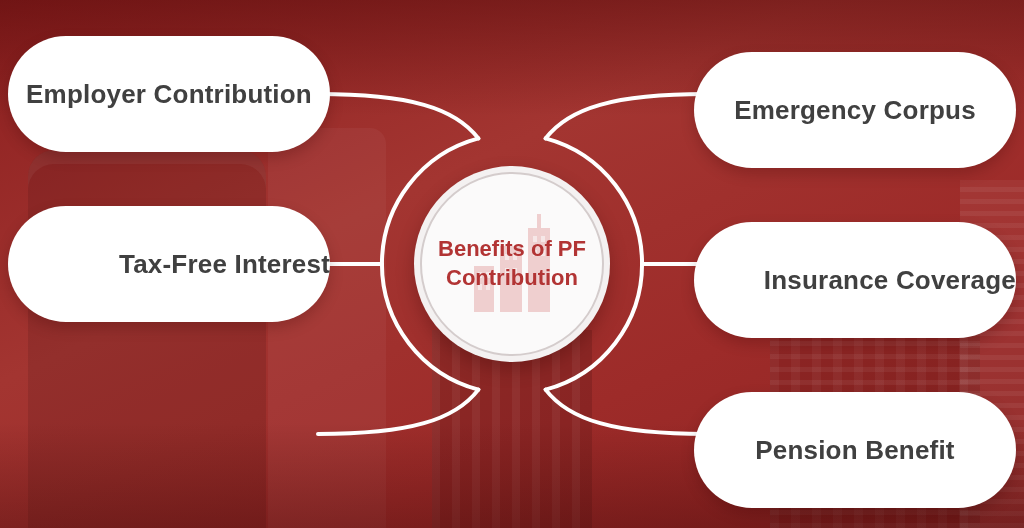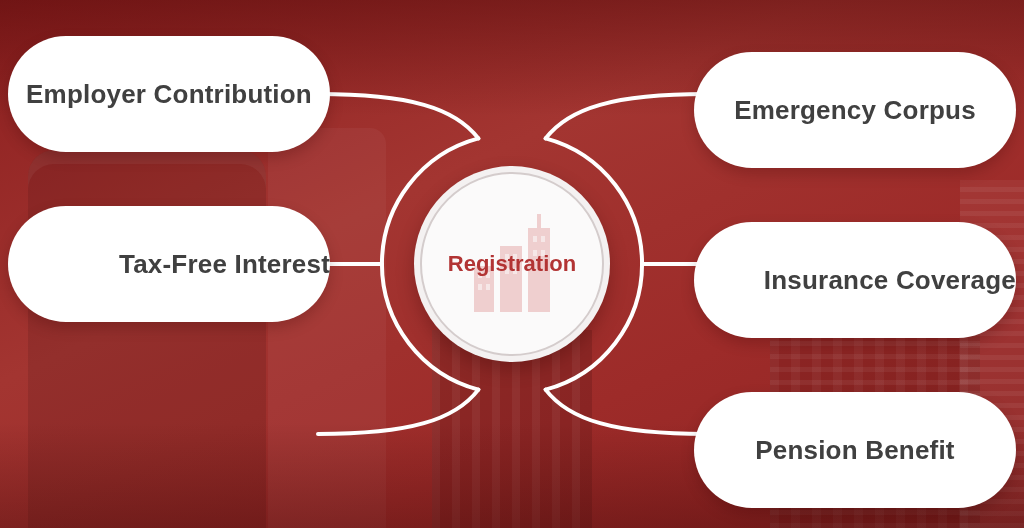--- a/index.html
+++ b/index.html
@@ -184,18 +184,19 @@
             <rect x="61" y="50" width="4" height="6"></rect>
           <rect x="53" y="64" width="4" height="6"></rect>
             <rect x="61" y="64" width="4" height="6"></rect>
           <rect x="81" y="32" width="4" height="6"></rect>
             <rect x="89" y="32" width="4" height="6"></rect>
           <rect x="81" y="46" width="4" height="6"></rect>
             <rect x="89" y="46" width="4" height="6"></rect>
         </g>
       </svg>
       <div class="hub-title">
-        <div>Registration</div>
+        <div>Benefits of PF</div>
+        <div>Contribution</div>
       </div>
     </div>
   </div>
 
 </div>
 
 </body></html>

